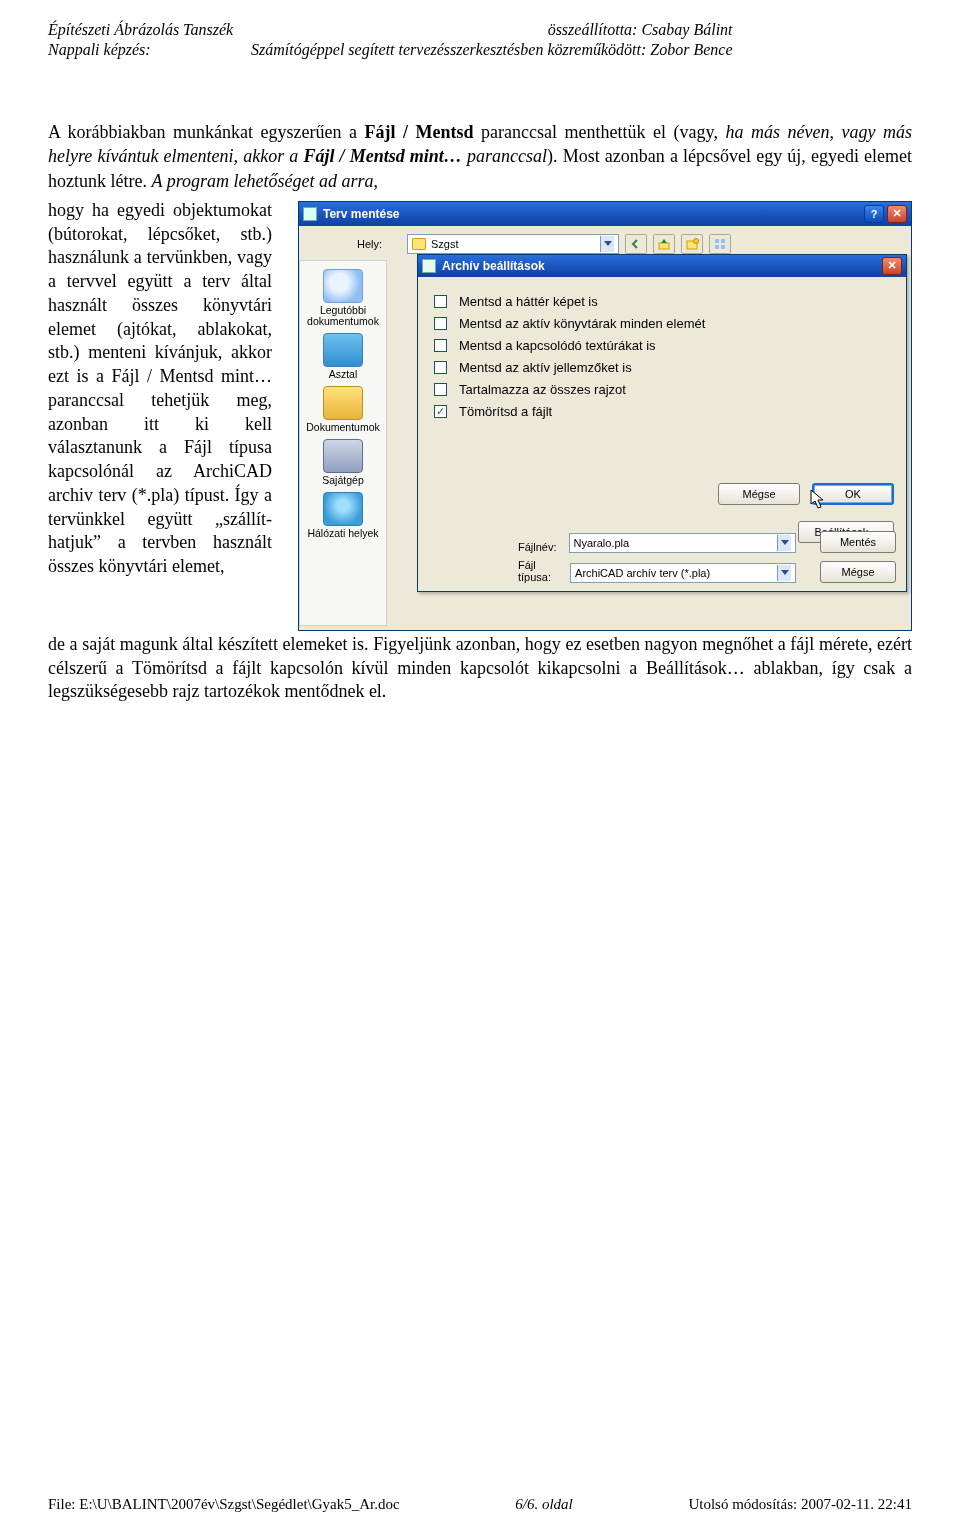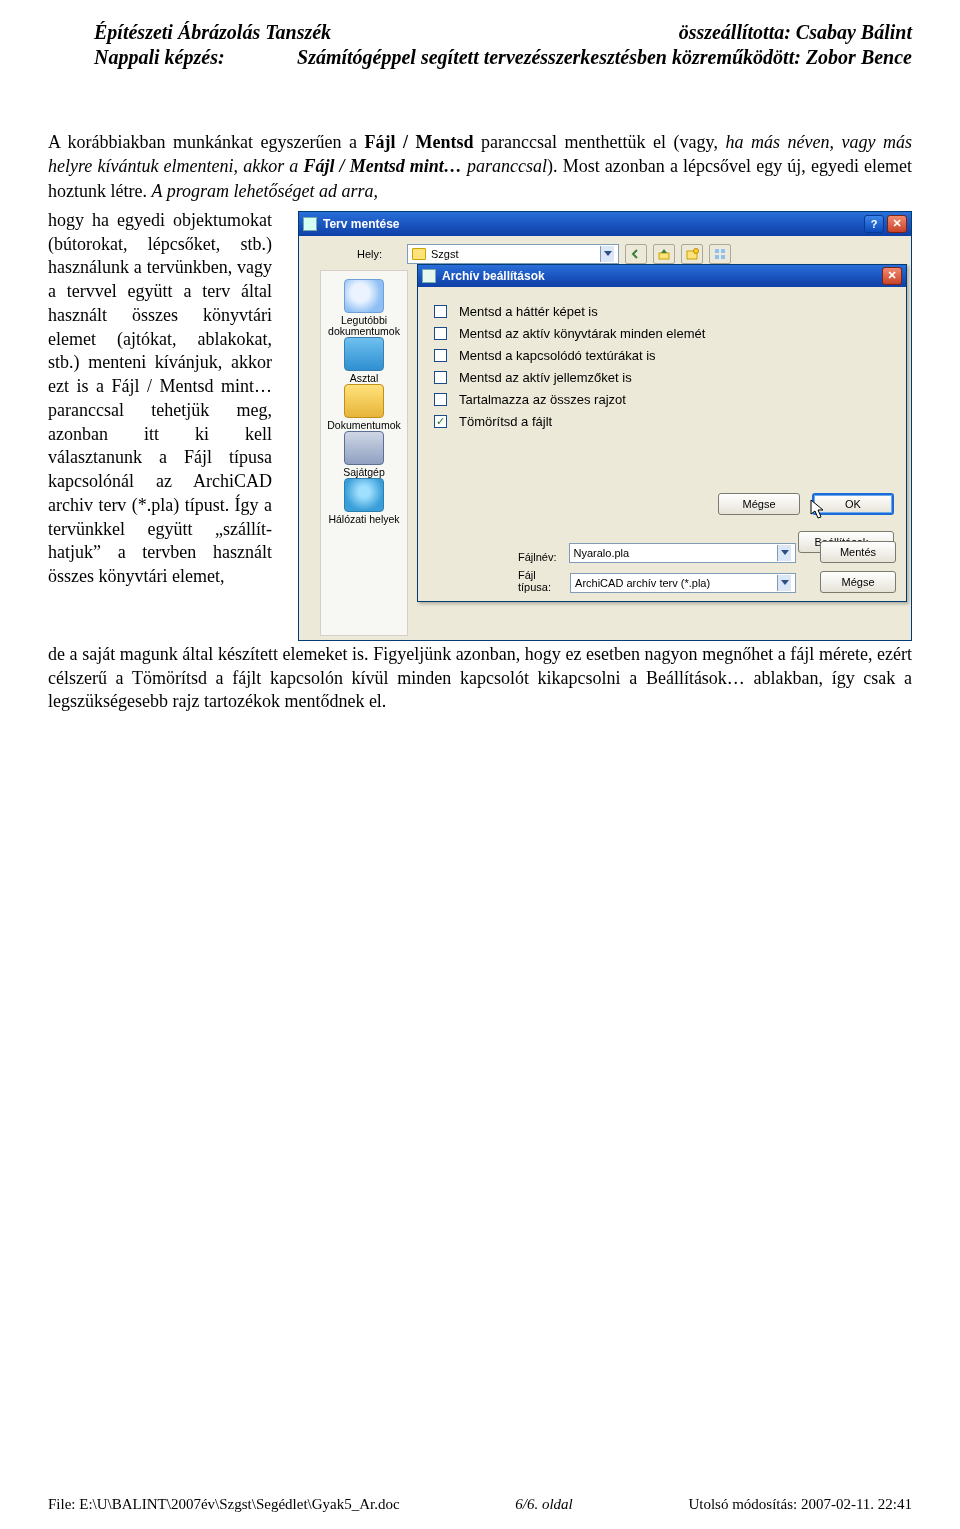--- a/index.html
+++ b/index.html
@@ -8,21 +8,21 @@
       font-size: 17px;
       width: 960px;
       background: #fff;
       color: #000;
       position: relative;
       height: 1529px;
     }
     .page { padding: 20px 48px 0 48px; }
 
     
-    .hdr { display: flex; justify-content: flex-end; font-size: 20px; line-height: 1.25; font-weight: bold; }
+    .hdr { display: flex; justify-content: flex-start; font-size: 16px; line-height: 1.25; }
     .hdr .left { }
     .hdr .right { text-align: right; }
     .hdr .row1 .italic { font-style: italic; }
     .hdr .label-it { font-style: italic; }
     .hdr .val-it  { font-style: italic; }
     .hdr-left-row { display: flex; gap: 5px; }
     .hdr-left-row .col1 { width: 198px; }
 
     
     .body-text { margin-top: 60px; font-size: 18px; line-height: 1.35; text-align: justify; }
@@ -97,23 +97,23 @@
       height: 20px; background: #fff; border: 1px solid #7f9db9;
       display: inline-flex; align-items: center; padding: 0 4px; gap: 5px;
     }
     .folder-icon { width:14px; height:12px; background:#ffe27a; border:1px solid #c9a300; display:inline-block; border-radius:1px; }
     .combo .arrow { margin-left:auto; width:14px; height:16px; background:#dbe7f6; border-left:1px solid #7f9db9; display:inline-flex; align-items:center; justify-content:center;}
     .chev { width:0;height:0;border-left:4px solid transparent;border-right:4px solid transparent;border-top:5px solid #2b4f86; display:inline-block;}
     .tbtn { width:22px; height:20px; background:#ece9d8; border:1px solid #aca899; display:inline-flex; align-items:center; justify-content:center; border-radius:2px;}
     .tbtn svg { width:14px; height:14px; }
 
     .places {
-      position: absolute; left: 21px; top: 58px; width: 88px; bottom: 4px;
+      position: absolute; left: 0; top: 58px; width: 88px; bottom: 4px;
       background: #f7f7f4; border: 1px solid #d4d0c8;
-      display: flex; flex-direction: column; align-items: center; padding-top: 8px;
+      display: flex; flex-direction: column; align-items: center; gap: 6px; padding-top: 8px;
     }
     .place { text-align: center; width: 100%; color:#000; }
     .place .pic { width:40px; height:34px; margin: 0 auto 2px; border-radius:4px; }
     .pic.docs { background: radial-gradient(circle at 40% 40%, #eaf3ff 30%, #8fbff4 70%); border:1px solid #6fa0d8;}
     .pic.desk { background: linear-gradient(#6ec0f0,#2f8fd0); border:1px solid #3a7fb0;}
     .pic.mydoc{ background: linear-gradient(#ffe27a,#e7b43a); border:1px solid #c38f16;}
     .pic.mypc { background: linear-gradient(#cfd6e6,#8fa0c0); border:1px solid #5b6e94;}
     .pic.net  { background: radial-gradient(circle at 50% 40%, #a0e0ff 20%, #3a9ed8 70%); border:1px solid #2c7fae;}
     .place span { font-size: 10.5px; line-height: 1.05; display:block; }
 

